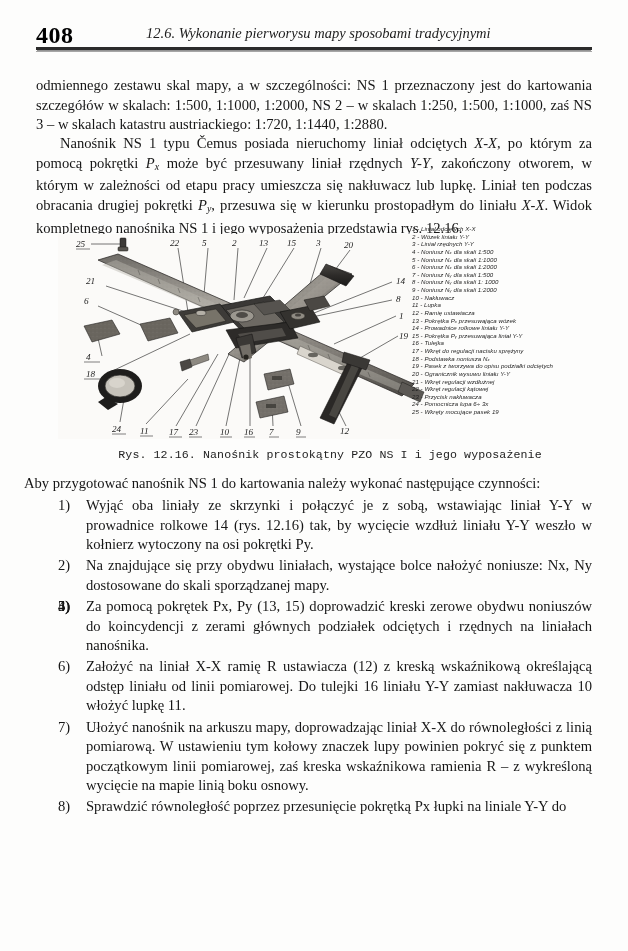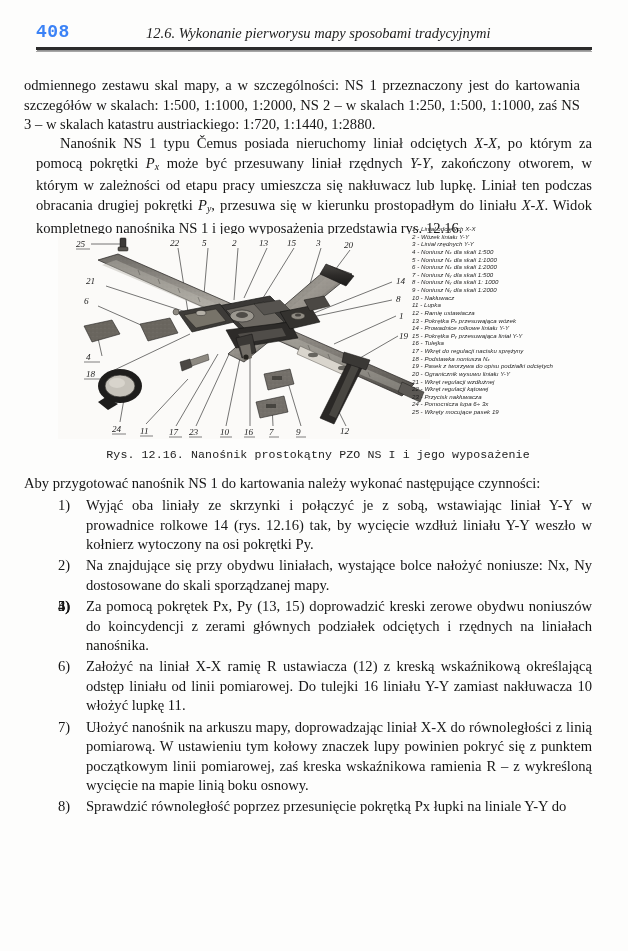--- a/index.html
+++ b/index.html
@@ -28,25 +28,25 @@
     position: absolute;
     left: 36px;
     top: 22px;
     width: 556px;
     height: 30px;
   }
   .folio {
     position: absolute;
     left: 0;
     top: 0;
-    font-family: Liberation Mono, monospace;
+    font-family: Liberation Serif, serif;
     font-weight: bold;
-    font-size: 18px;
+    font-size: 24px;
     letter-spacing: 0.5px;
-    color: #3b82f6;
+    color: #000000;
   }
   .head-title {
     position: absolute;
     left: 110px;
     top: 3px;
     font-family: "Liberation Serif", serif;
     font-style: italic;
     font-size: 14.5px;
     color: #1d1d1d;
     white-space: nowrap;
@@ -75,21 +75,21 @@
     position: absolute;
     font-size: 14.6px;
     line-height: 19.6px;
     text-align: justify;
     color: #161616;
     font-family: "Liberation Serif", serif;
   }
   .para.indent { text-indent: 24px; }
   .it { font-style: italic; }
 
-  #p1 { left: 24px; top: 76px;  width: 556px; font-family: Liberation Serif, serif; }
+  #p1 { left: 36px; top: 76px;  width: 556px; font-family: Liberation Serif, serif; }
   #p2 { left: 36px; top: 134px; width: 556px; }
 
   
   .figure {
     position: absolute;
     left: 36px;
     top: 222px;
     width: 556px;
     height: 250px;
   }
@@ -112,21 +112,21 @@
     font-style: italic;
     font-size: 6.1px;
     line-height: 7.62px;
     color: #1f1f1f;
     letter-spacing: 0.05px;
   }
   .legend div { white-space: nowrap; }
 
   .fig-caption {
     position: absolute;
-    left: 4px;
+    left: 16px;
     top: 226px;
     width: 556px;
     text-align: center;
     font-family: "Liberation Mono", monospace;
     font-size: 11.6px;
     letter-spacing: 0.1px;
     color: #222;
   }
 
   

